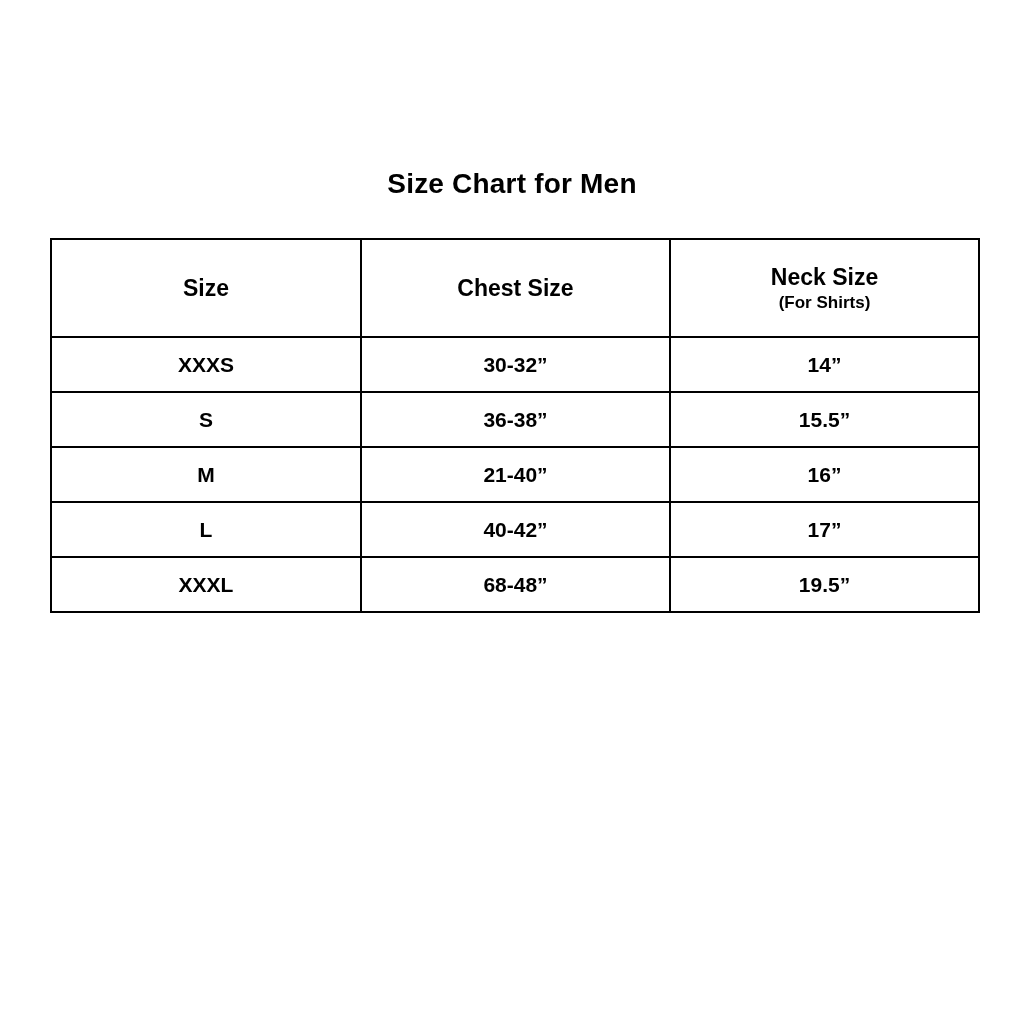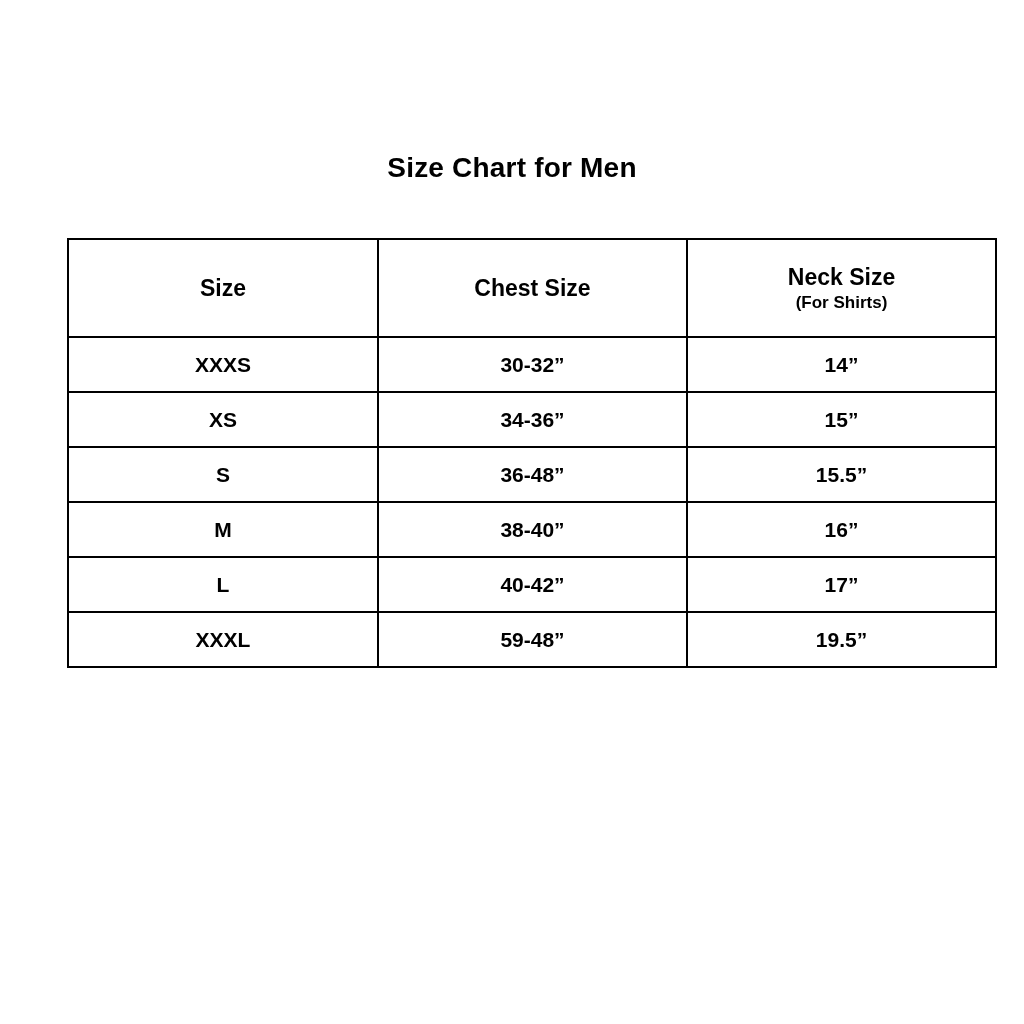--- a/index.html
+++ b/index.html
@@ -19,30 +19,30 @@
     position: absolute;
     left: 0;
     top: 0;
     width: 1024px;
     height: 1024px;
     background: #ffffff;
   }
   .chart-title {
     position: absolute;
     left: 0;
-    top: 152px;
+    top: 168px;
     width: 1024px;
     text-align: center;
     font-size: 28px;
     font-weight: bold;
     letter-spacing: 0.2px;
   }
   .size-table {
     position: absolute;
-    left: 67px;
+    left: 50px;
     top: 238px;
     width: 922px;
     border-collapse: collapse;
     table-layout: fixed;
   }
   .size-table td, .size-table th {
     border: 2px solid #000000;
     text-align: center;
     vertical-align: middle;
     font-size: 21px;
@@ -89,40 +89,35 @@
         </th>
       </tr>
     </thead>
     <tbody>
       <tr>
         <td>XXXS</td>
         <td>30-32”</td>
         <td>14”</td>
       </tr>
       <tr>
-        <td>XS</td>
-        <td>34-36”</td>
-        <td>15”</td>
-      </tr>
-      <tr>
         <td>S</td>
-        <td>36-48”</td>
+        <td>36-38”</td>
         <td>15.5”</td>
       </tr>
       <tr>
         <td>M</td>
-        <td>38-40”</td>
+        <td>21-40”</td>
         <td>16”</td>
       </tr>
       <tr>
         <td>L</td>
         <td>40-42”</td>
         <td>17”</td>
       </tr>
       <tr>
         <td>XXXL</td>
-        <td>59-48”</td>
+        <td>68-48”</td>
         <td>19.5”</td>
       </tr>
     </tbody>
   </table>
 
 </div>
 
 </body></html>

